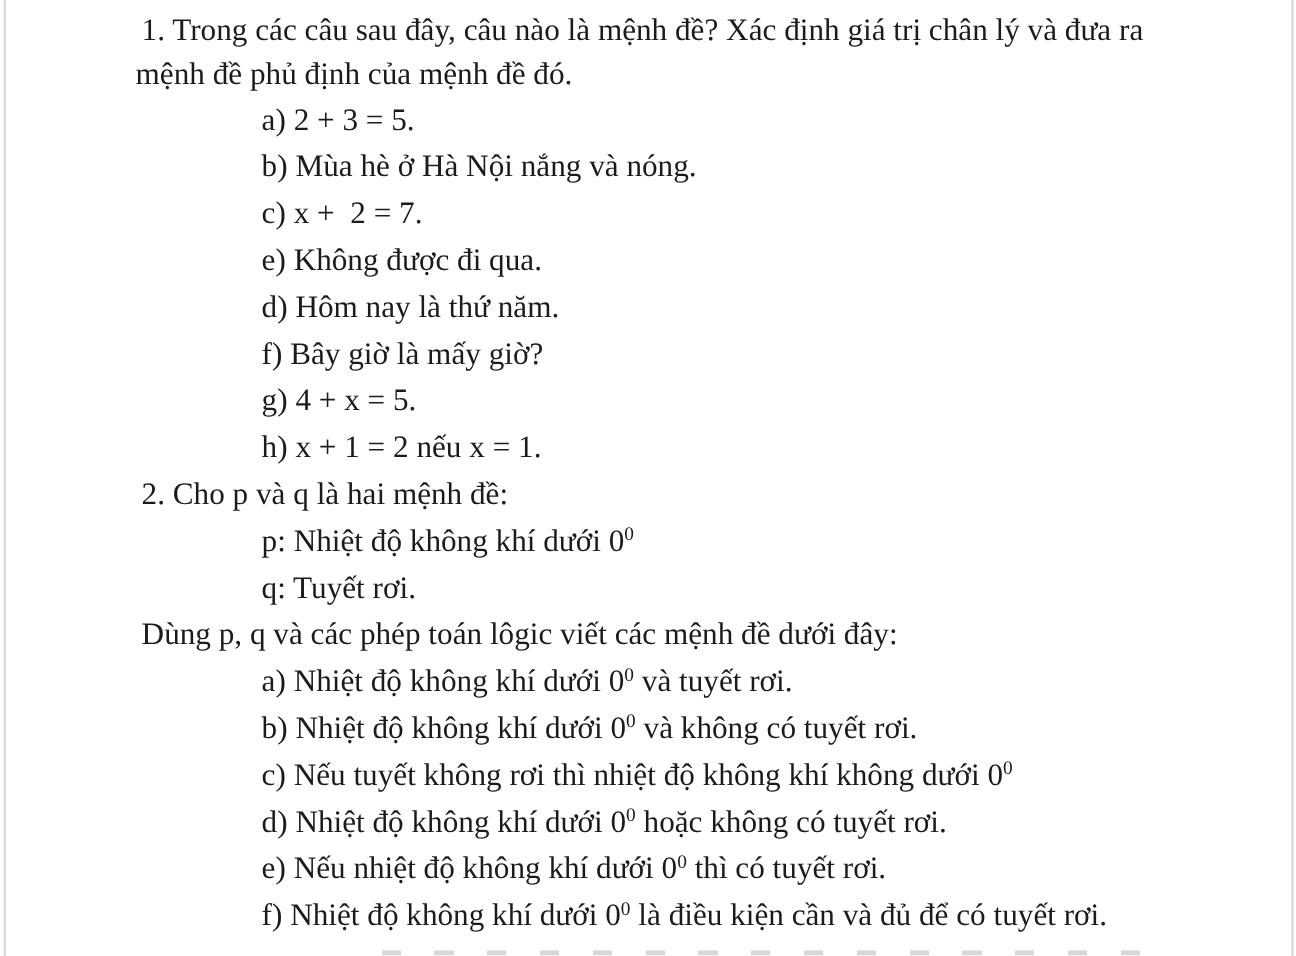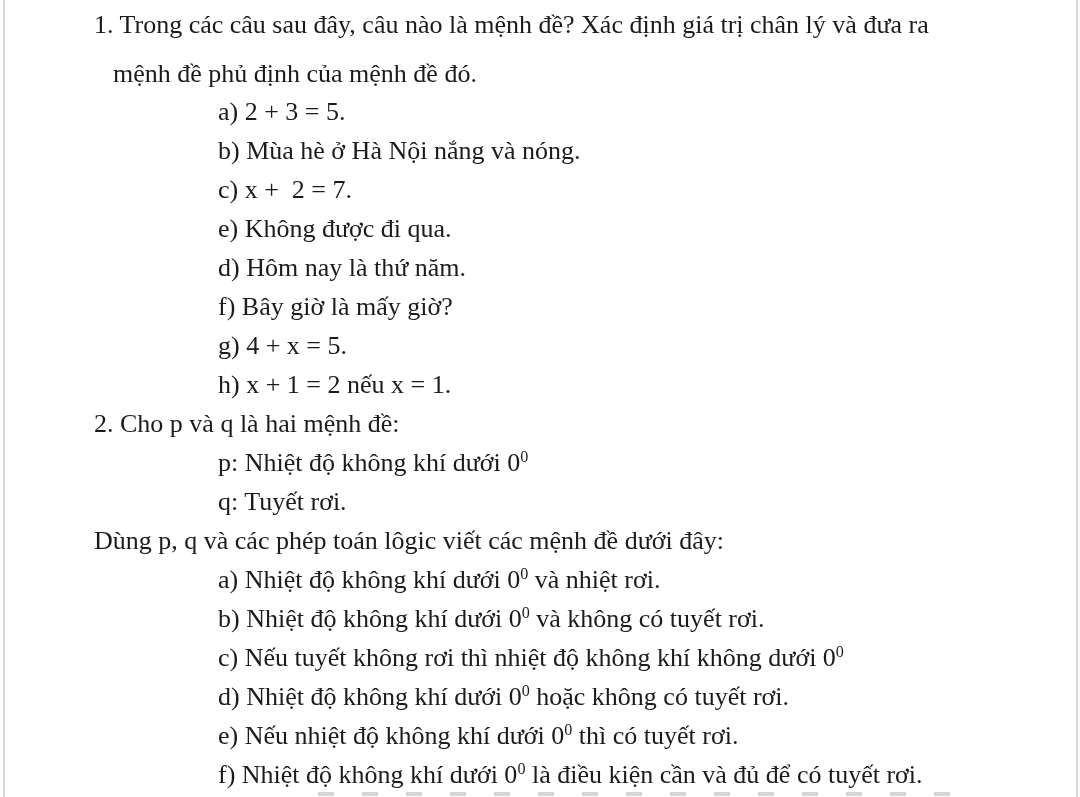--- a/index.html
+++ b/index.html
@@ -26,22 +26,22 @@
   .edge-right { right: 2px; }
   .doc {
     padding-top: 6px;
     font-size: 26px;
   }
   .line {
     line-height: 39px;
     white-space: pre-wrap;
   }
   .tight { line-height: 37px; }
-  .first { padding-left: 94px; }  
-  .cont  { padding-left: 113px; margin-top: 12px; }  
+  .first { padding-left: 118px; }  
+  .cont  { padding-left: 113px; }  
   .item  { padding-left: 218px; }  
   sup {
     font-size: 0.62em;
     line-height: 0;
     vertical-align: 0.55em;
   }
   .cutoff-strip {
     position: absolute;
     left: 318px;
     bottom: 1px;
@@ -73,21 +73,21 @@
   <div class="line item">h) x + 1 = 2 nếu x = 1.</div>
 
   <div class="line first">2. Cho p và q là hai mệnh đề:</div>
 
   <div class="line item"><span>p: Nhiệt độ không khí dưới 0</span><sup>0</sup></div>
 
   <div class="line item">q: Tuyết rơi.</div>
 
   <div class="line first">Dùng p, q và các phép toán lôgic viết các mệnh đề dưới đây:</div>
 
-  <div class="line item"><span>a) Nhiệt độ không khí dưới 0</span><sup>0</sup><span> và nhiệt rơi.</span></div>
+  <div class="line item"><span>a) Nhiệt độ không khí dưới 0</span><sup>0</sup><span> và tuyết rơi.</span></div>
 
   <div class="line item"><span>b) Nhiệt độ không khí dưới 0</span><sup>0</sup><span> và không có tuyết rơi.</span></div>
 
   <div class="line item"><span>c) Nếu tuyết không rơi thì nhiệt độ không khí không dưới 0</span><sup>0</sup><span></span></div>
 
   <div class="line item"><span>d) Nhiệt độ không khí dưới 0</span><sup>0</sup><span> hoặc không có tuyết rơi.</span></div>
 
   <div class="line item"><span>e) Nếu nhiệt độ không khí dưới 0</span><sup>0</sup><span> thì có tuyết rơi.</span></div>
 
   <div class="line item"><span>f) Nhiệt độ không khí dưới 0</span><sup>0</sup><span> là điều kiện cần và đủ để có tuyết rơi.</span></div>

